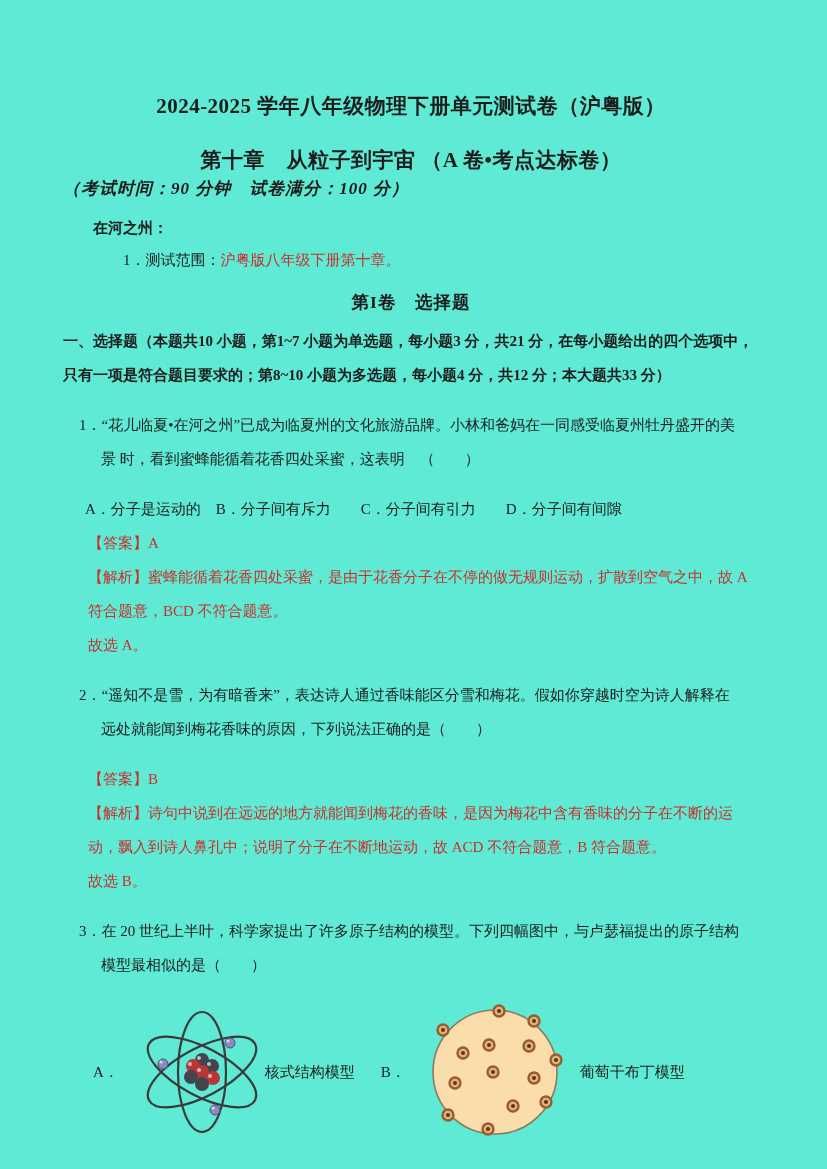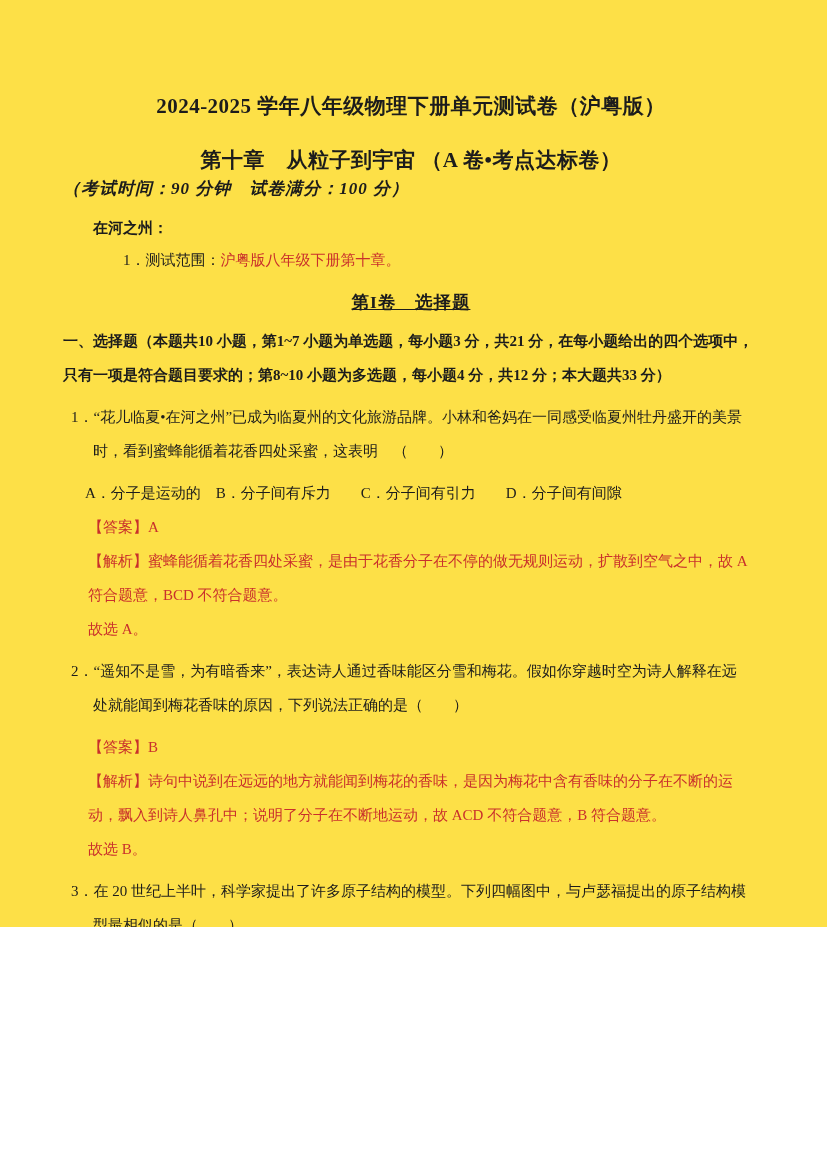--- a/index.html
+++ b/index.html
@@ -10,45 +10,44 @@
     --raisin_fill:#e0b47e;
     --raisin_ring:#9a5c2b;
     --raisin_dot:#5f3317;
     --electron:#8a8ac2;
     --nucleus_red:#b73737;
     --nucleus_dark:#44444c;
     --orbit:#3a3a3a;
   }
   html,body{margin:0;padding:0;background:#ffffff;}
   .page{
-    width:827px;height:927px;background:#fde047;box-sizing:border-box;
+    width:827px;height:1169px;background:#5eead4;box-sizing:border-box;
     padding:92px 68px 8px 63px;overflow:hidden;position:relative;
     font-family:"Liberation Serif","DejaVu Serif",serif;
     color:var(--ink);font-size:15px;line-height:34px;
   }
   .title{
     text-align:center;font-size:21px;font-weight:bold;margin:0;
     line-height:28px;letter-spacing:0.5px;
   }
   .title.second{margin-top:26px;}
   .subtitle{
     font-style:italic;font-weight:bold;font-size:17px;
     margin-top:4px;line-height:22px;letter-spacing:1px;
   }
   .notes-heading{margin:12px 0 0 30px;font-weight:bold;line-height:32px;}
   .note-item{margin-left:60px;line-height:32px;}
   .red{color:var(--accent_red);}
   .section-title{
     text-align:center;font-weight:bold;font-size:17.5px;margin-top:8px;line-height:36px;
     letter-spacing:1px;
-    text-decoration:underline;
   }
   .intro{font-weight:bold;margin:4px 0 0 0;}
   .q-block{margin:0;}
-  .q-stem{margin:8px;padding-left:22px;text-indent:-22px;}
+  .q-stem{margin:16px;padding-left:22px;text-indent:-22px;}
   .q-options{margin:0;padding-left:22px;}
   .ans{margin:0 0 0 25px;color:var(--accent_red);}
   .figures{
     display:flex;align-items:center;margin-top:6px;margin-left:30px;
   }
   .figure{display:flex;align-items:center;}
   .fig-label{font-size:15px;}
   .fig-caption{font-size:15px;white-space:nowrap;}
   .figure svg{display:block;}
   .figure-a svg{margin-left:8px;margin-right:-12px;}

